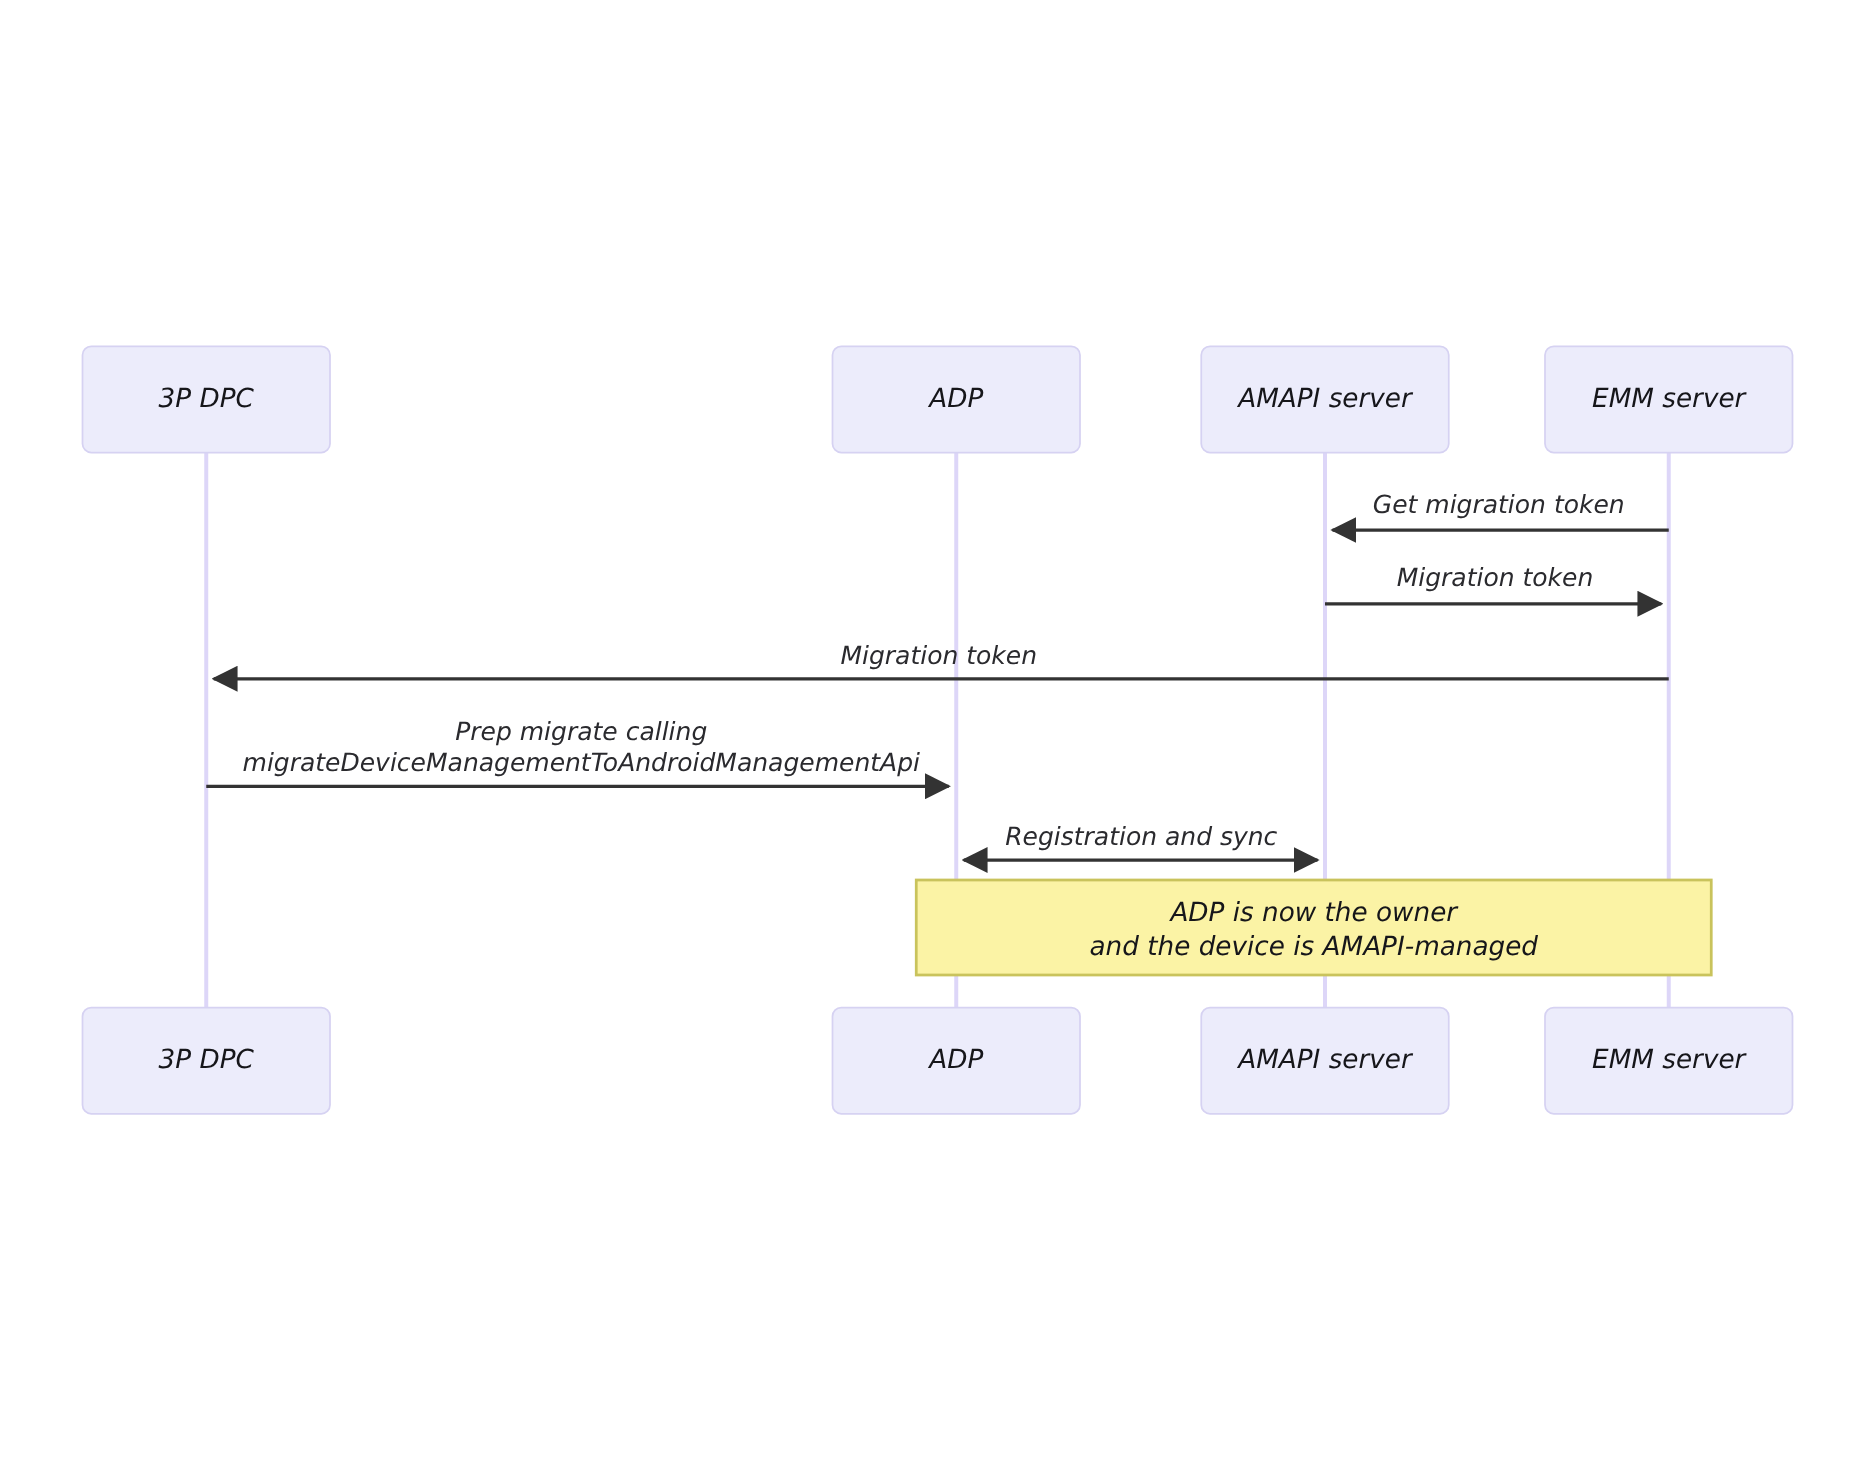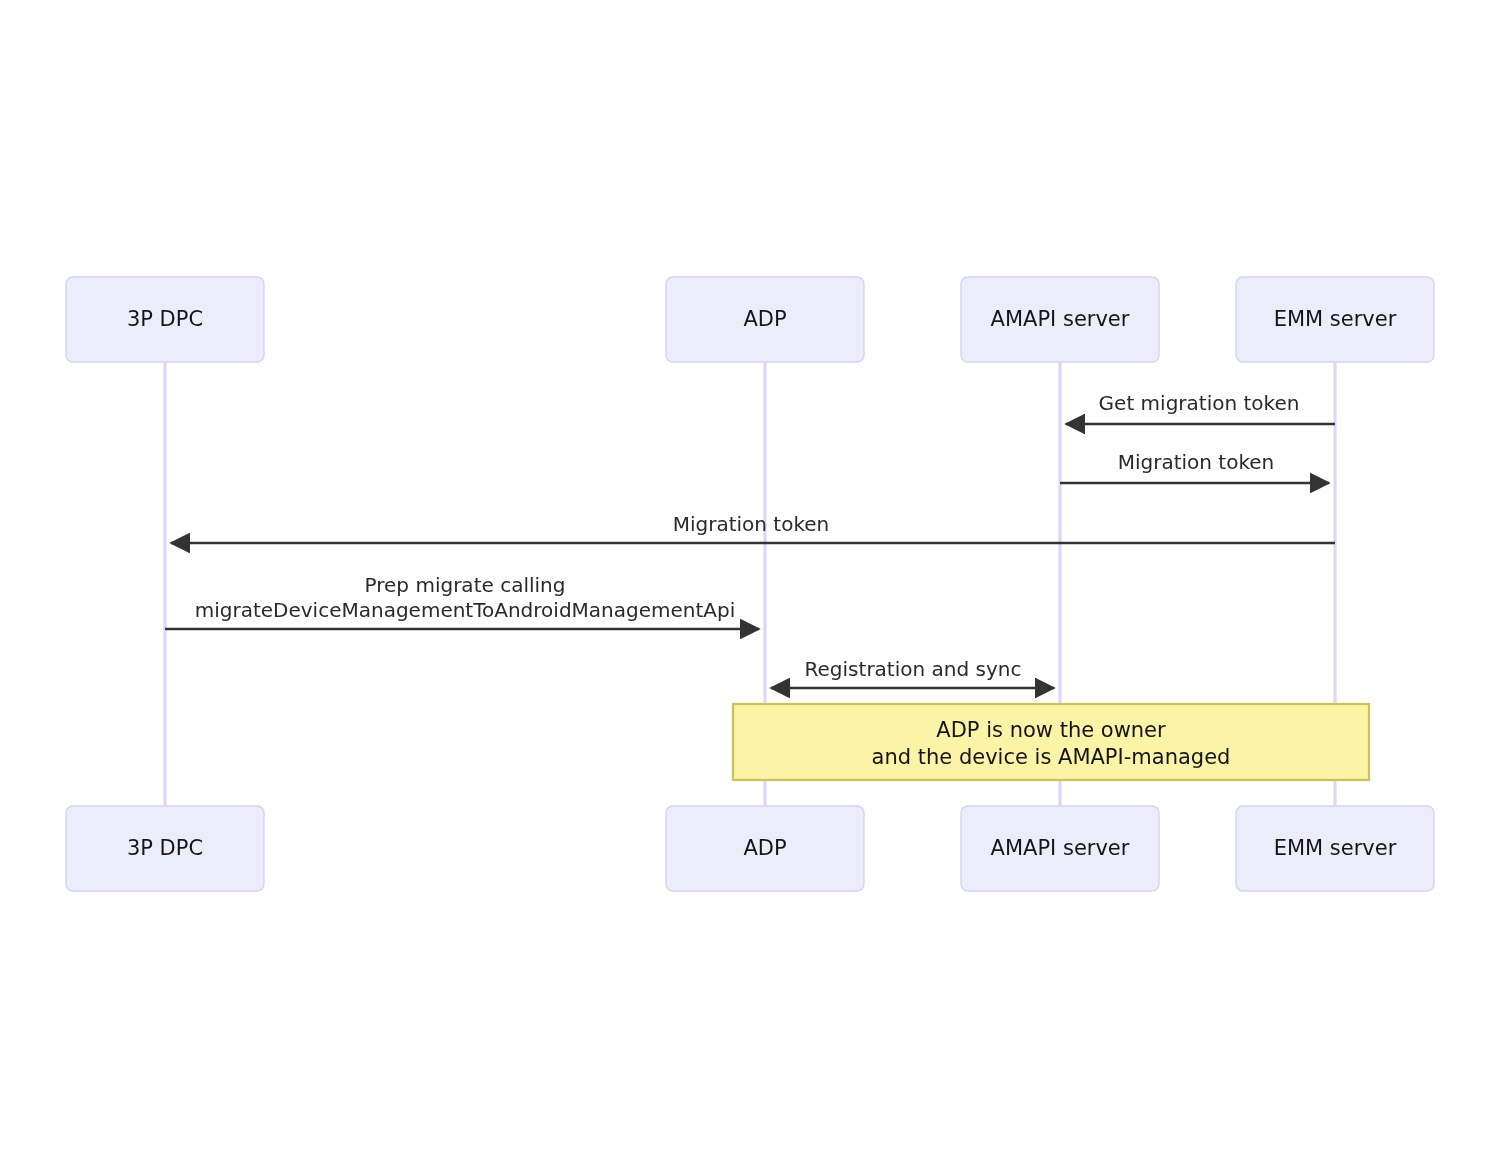--- a/index.html
+++ b/index.html
@@ -13,20 +13,21 @@
     font-family: "DejaVu Sans", "Liberation Sans", sans-serif;
     position: relative;
     overflow: hidden;
   }
   #diagram-root {
     position: absolute;
     left: 0;
     top: 0;
     width: 1500px;
     height: 1169px;
+    font-style: italic;
   }
   svg.seq {
     display: block;
     width: 1500px;
     height: 1169px;
   }
   .actor-box {
     fill: #ececfb;
     stroke: #d6d2f2;
     stroke-width: 1.4;

